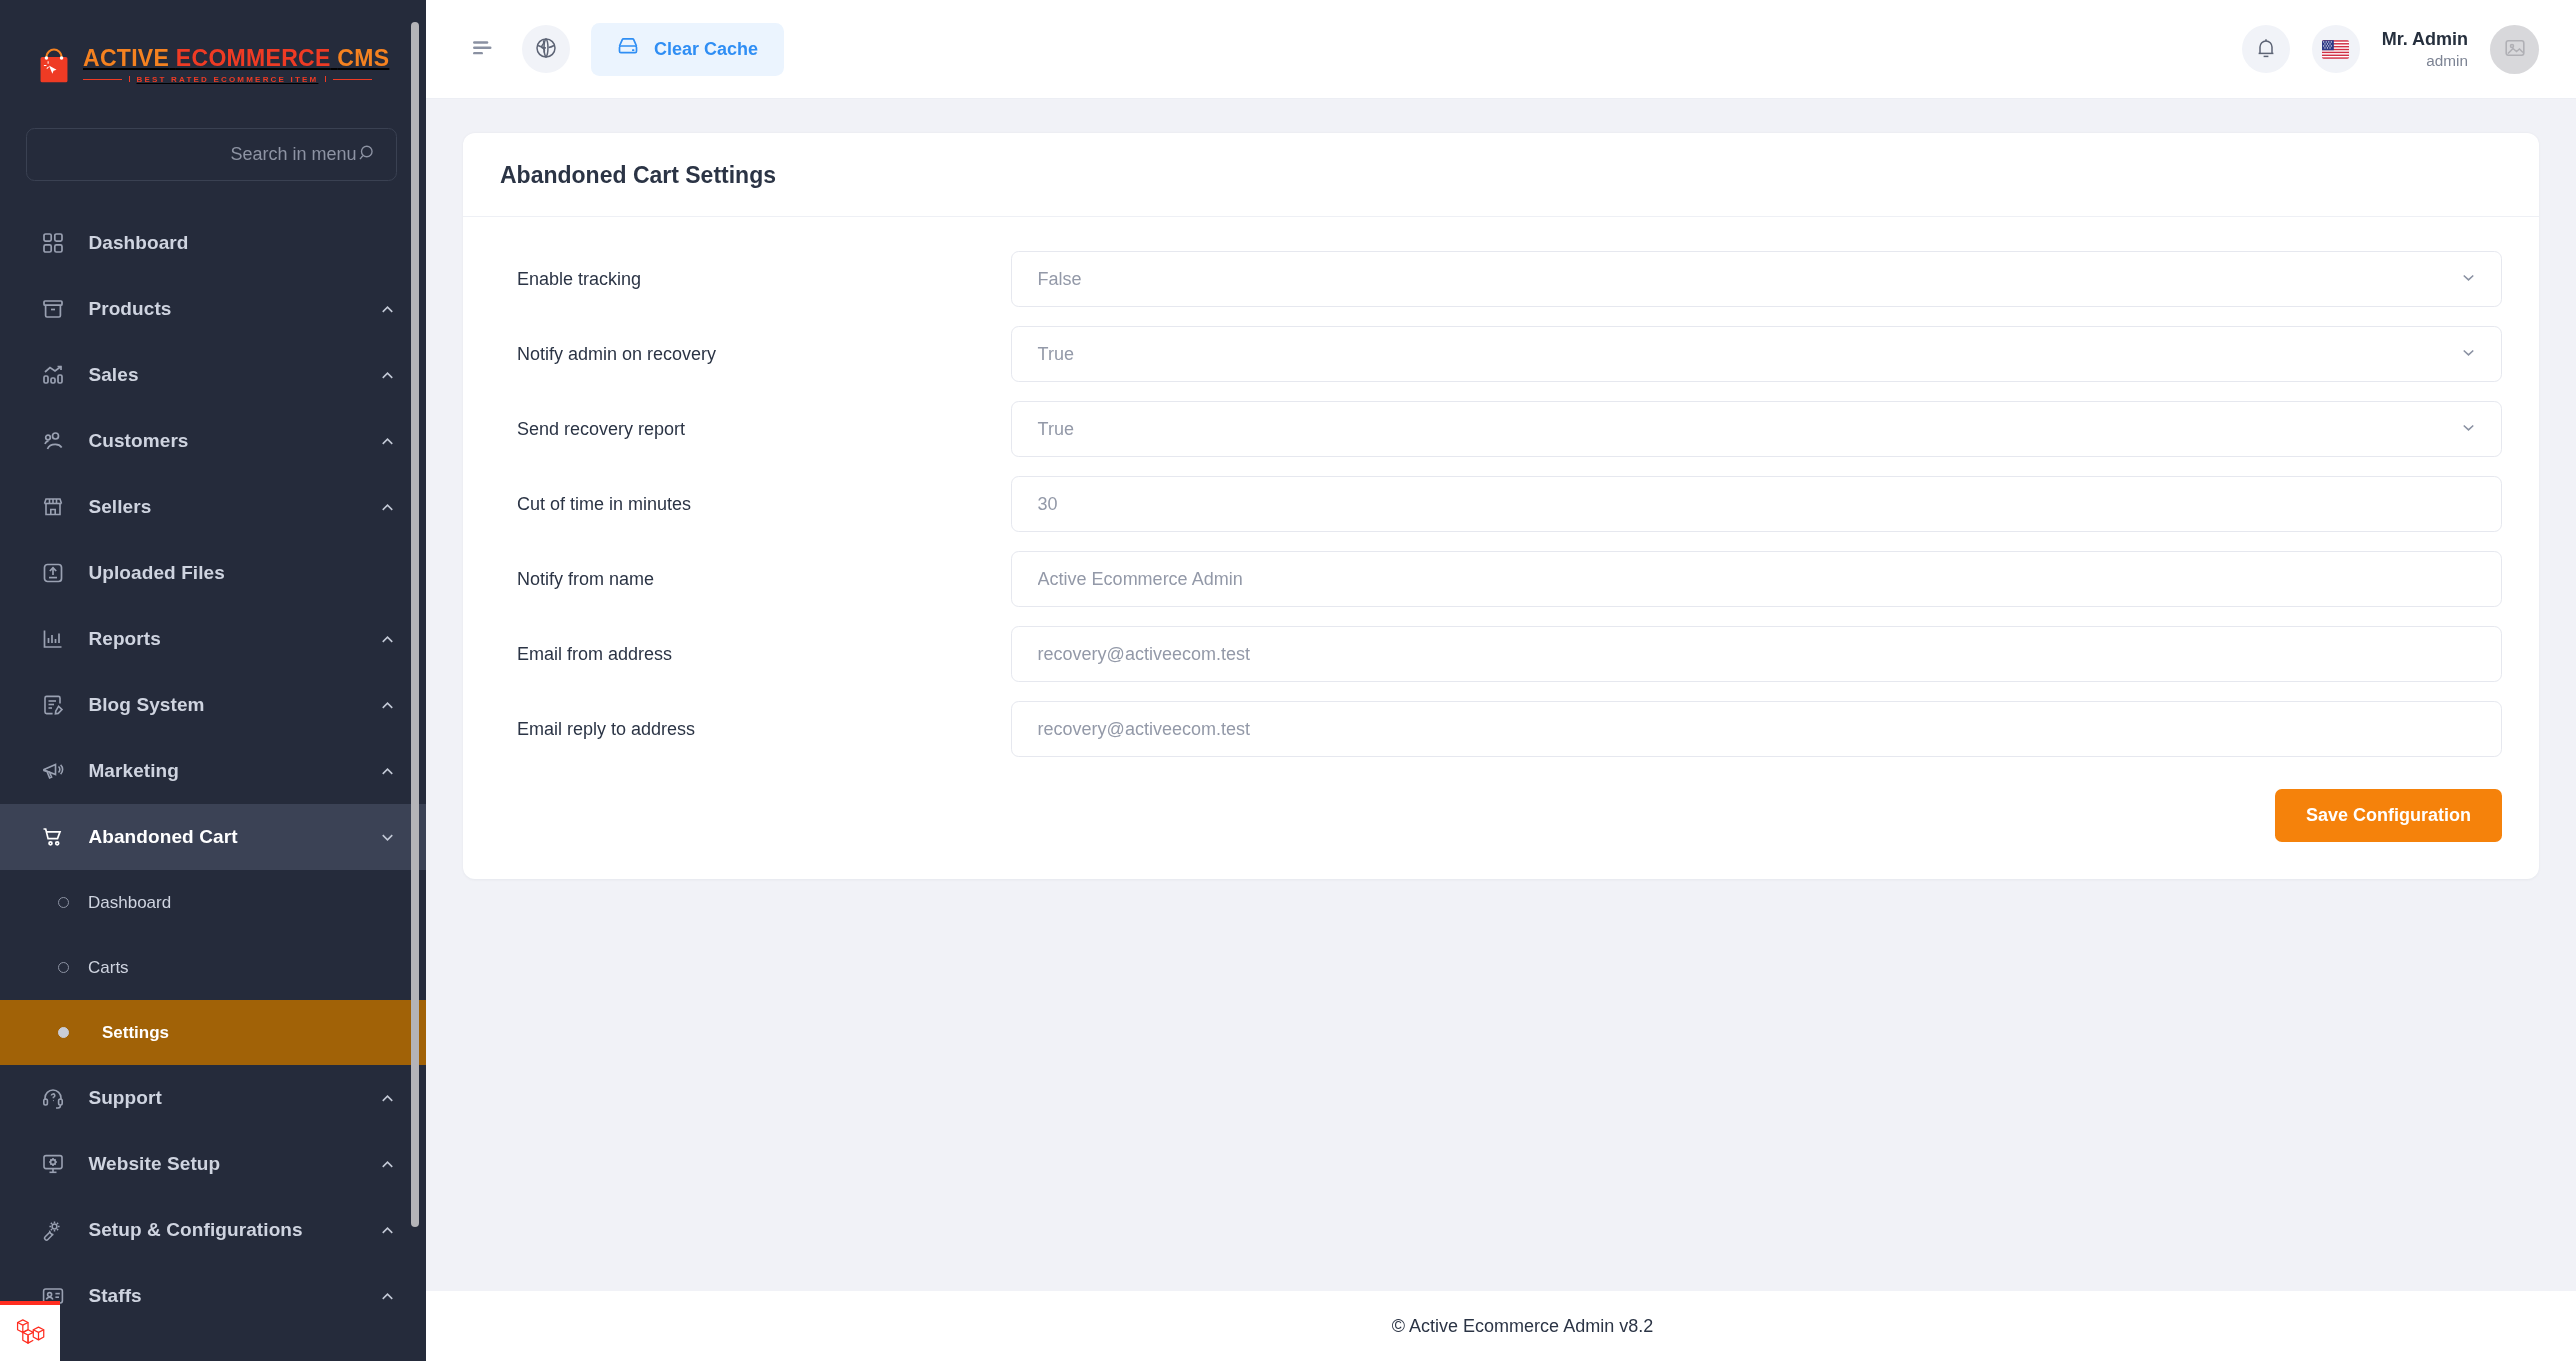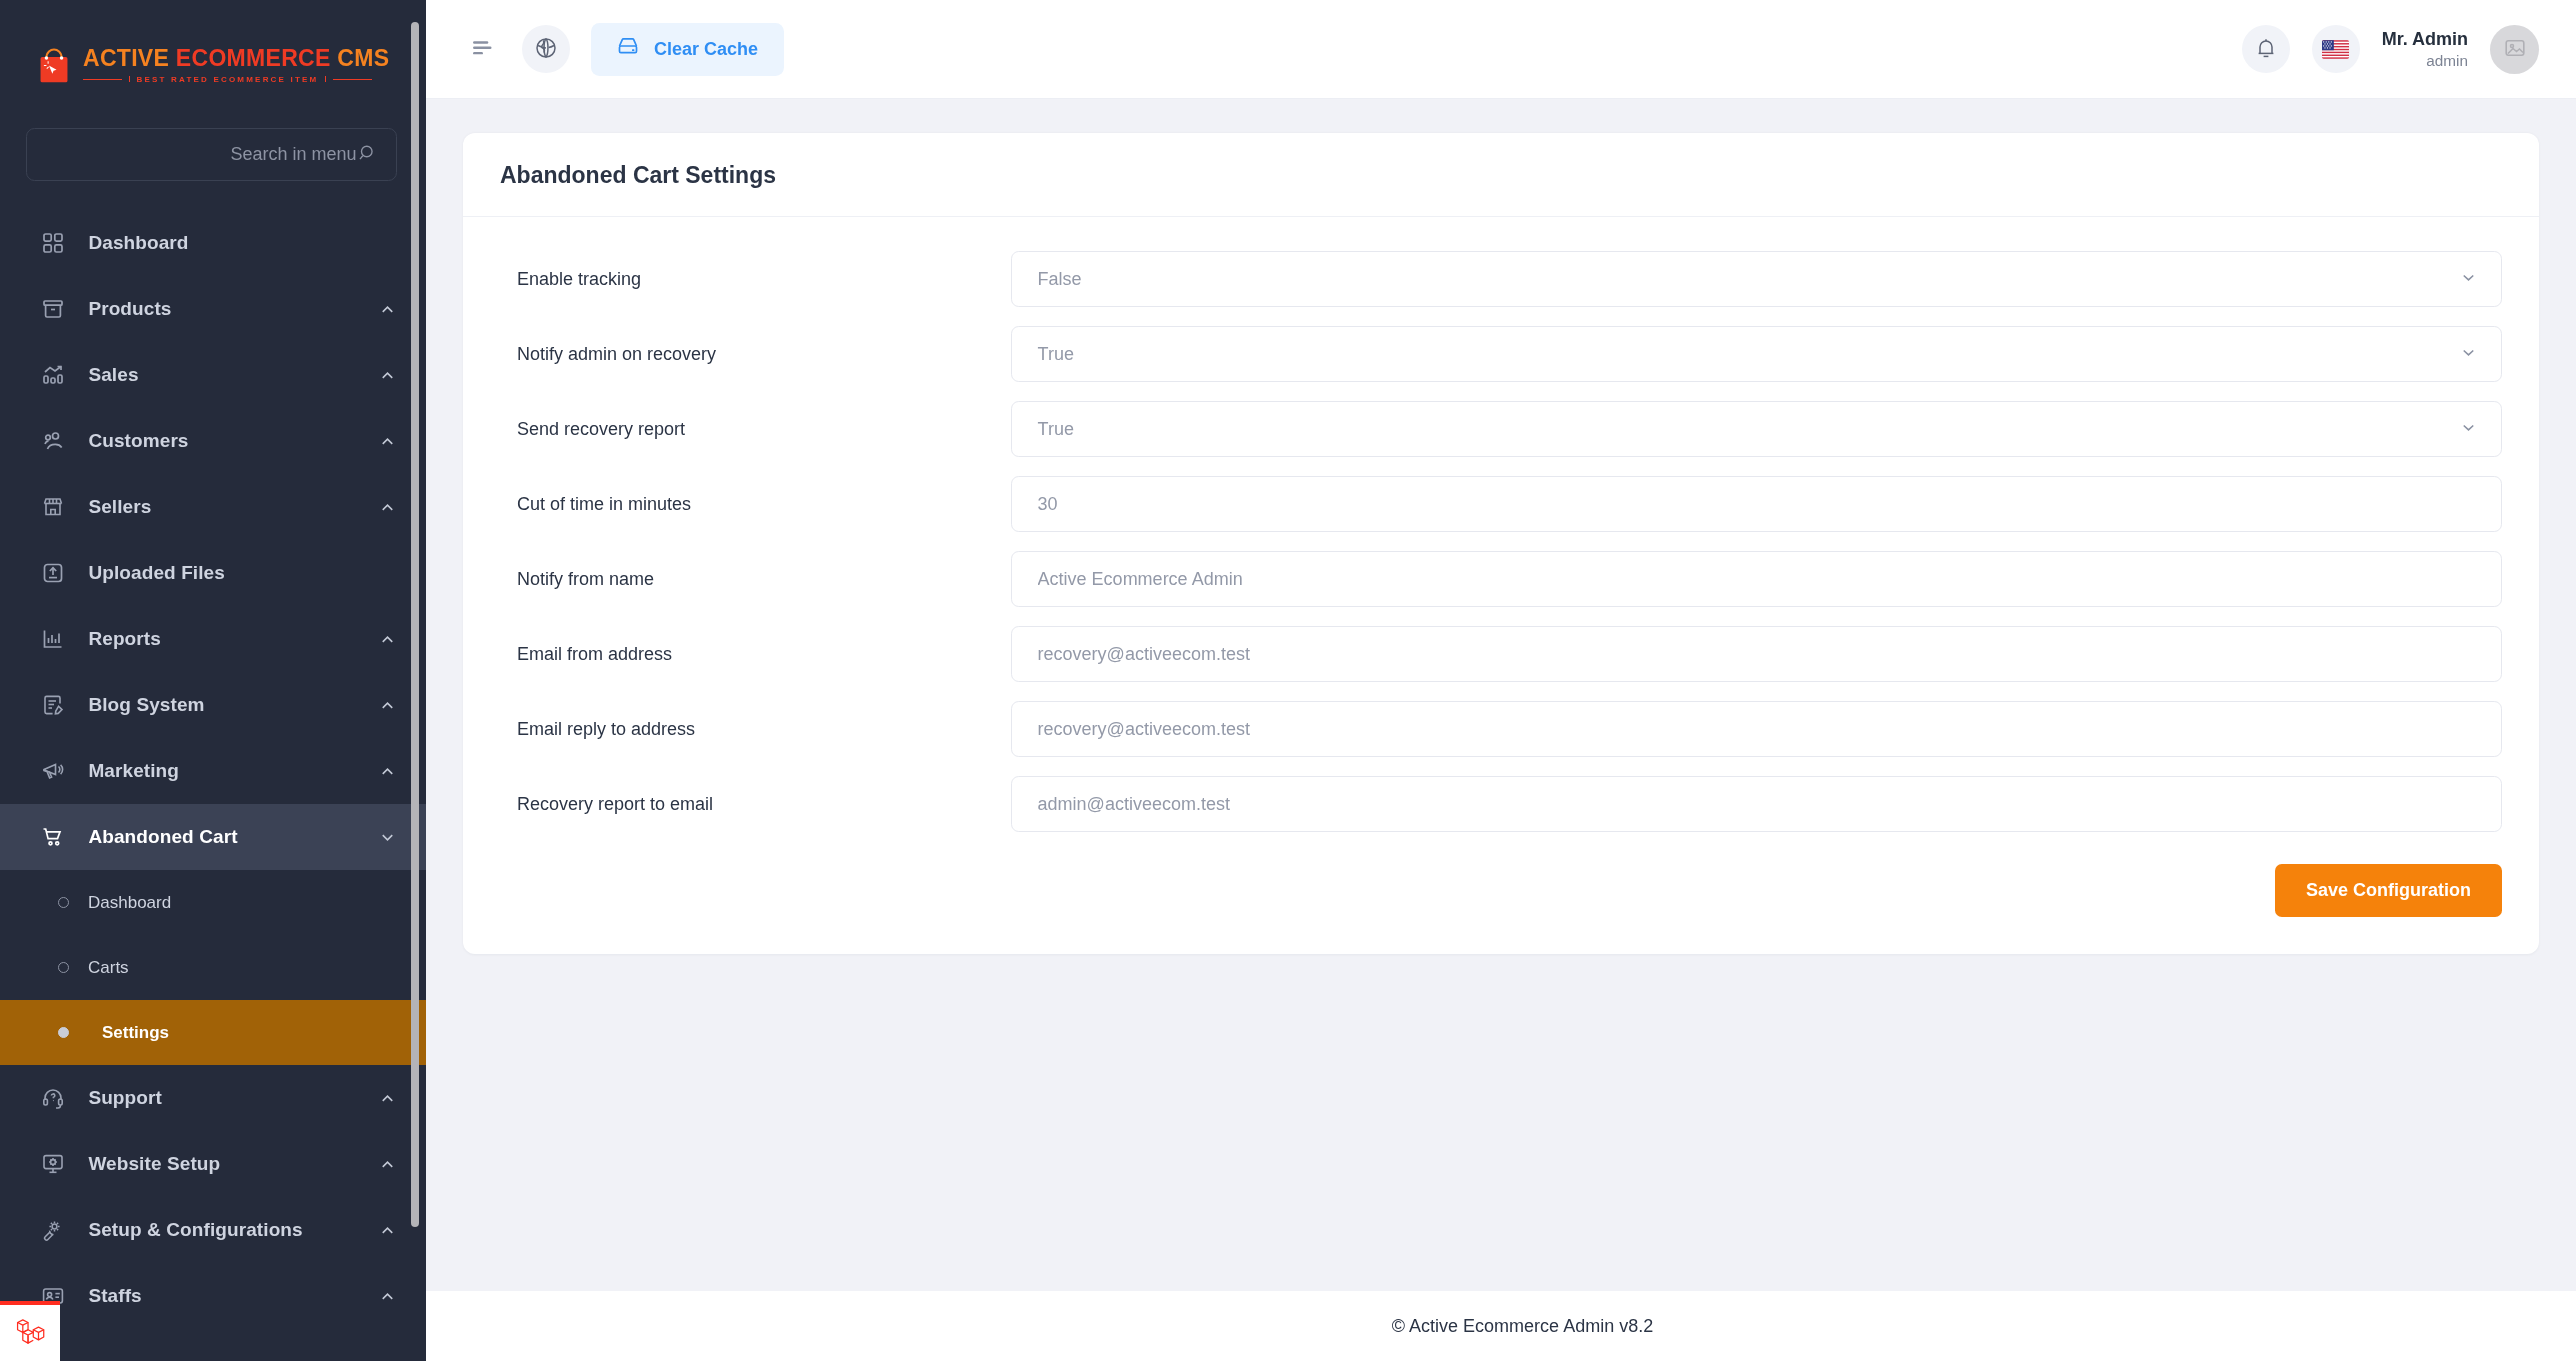--- a/index.html
+++ b/index.html
@@ -25,21 +25,21 @@
     background: #b4b4b8; border-radius: 5.1px;
   }
 
   .logo-wrap {
     display: flex; align-items: center; gap: 12px;
     padding: 31px 0 0 37px; height: 99px;
   }
   .logo-bag {
     position: relative; width: 34px; height: 37px; flex: 0 0 34px;
   }
-  .brand-text { display: flex; flex-direction: column; gap: 5px; }
+  .brand-text { display: flex; flex-direction: column; gap: 5px; text-decoration: underline; }
   .brand-main {
     font-size: 23px; font-weight: 700; letter-spacing: 0.3px;
     white-space: nowrap; line-height: 1;
   }
   .brand-main .w1 { color: #F58220; }
   .brand-main .w2 { color: #EF3B24; }
   .brand-main .w3 { color: #F58220; }
   .brand-sub {
     display: flex; align-items: center; gap: 6.8px;
     font-size: 8px; letter-spacing: 2.2px; color: #EF3B24;
@@ -674,26 +674,20 @@
             </div>
           </div>
 
           <div class="frow">
             <div class="flabel">Email reply to address</div>
             <div class="fctl">
               <input value="recovery@activeecom.test" style="">
             </div>
           </div>
 
-          <div class="frow">
-            <div class="flabel">Recovery report to email</div>
-            <div class="fctl">
-              <input value="admin@activeecom.test" style="">
-            </div>
-          </div>
 
           <div class="btn-row">
             <button class="save-btn">Save Configuration</button>
           </div>
 
         </div>
       </section>
     </div>
 
     <footer class="footer">

